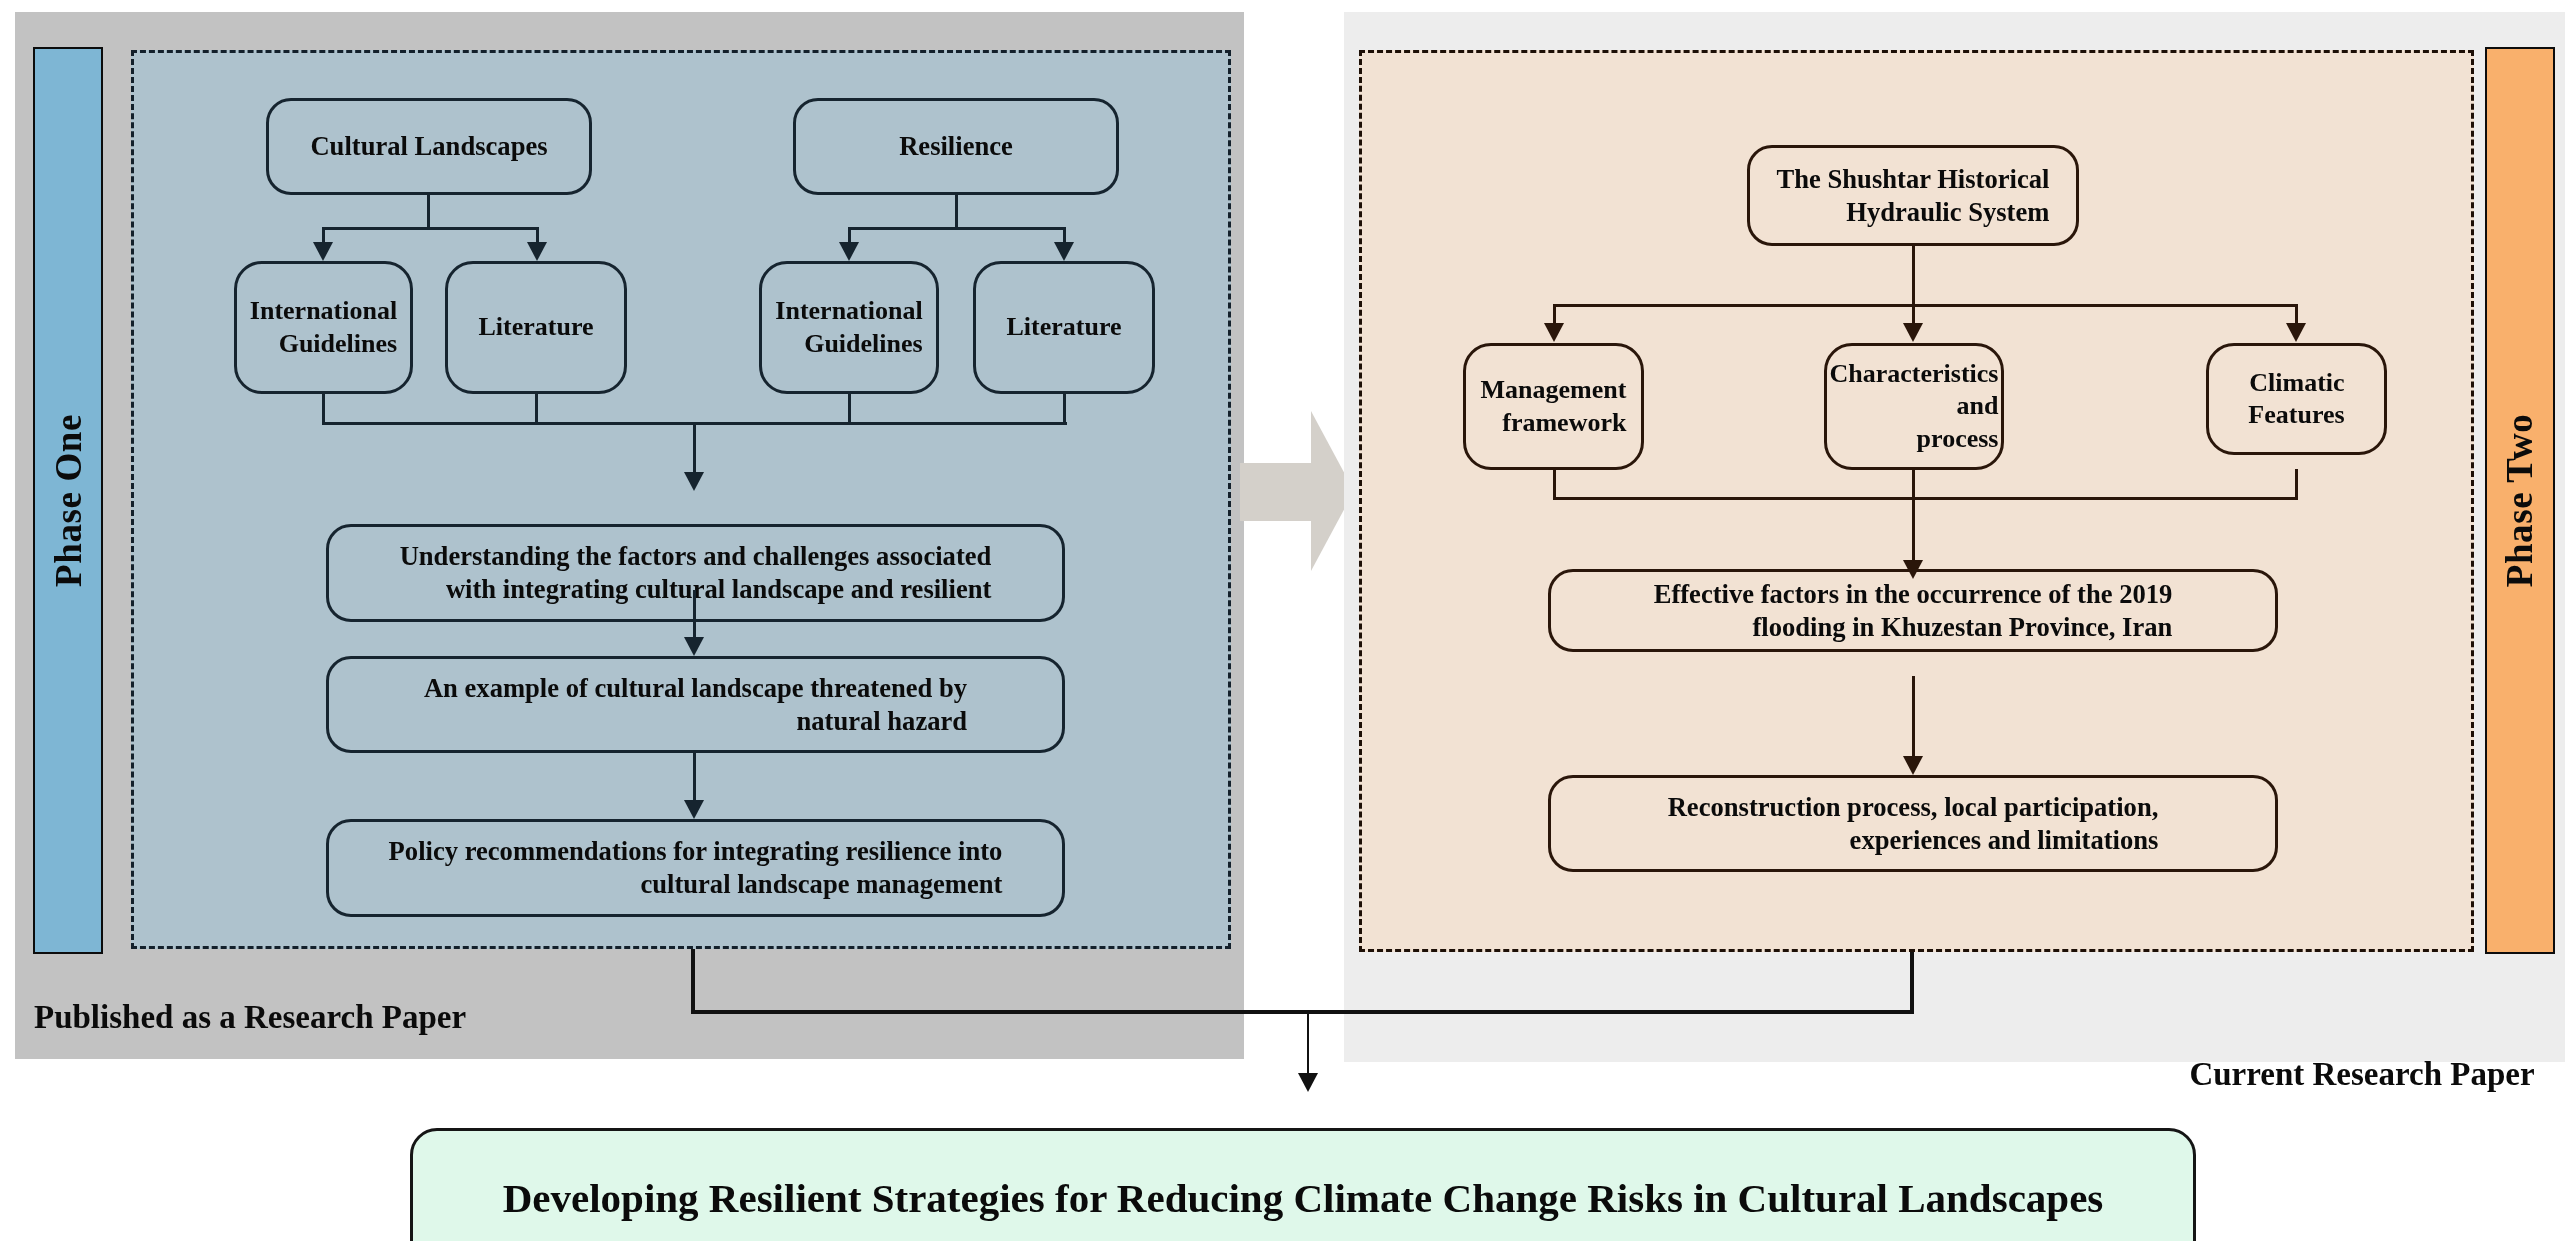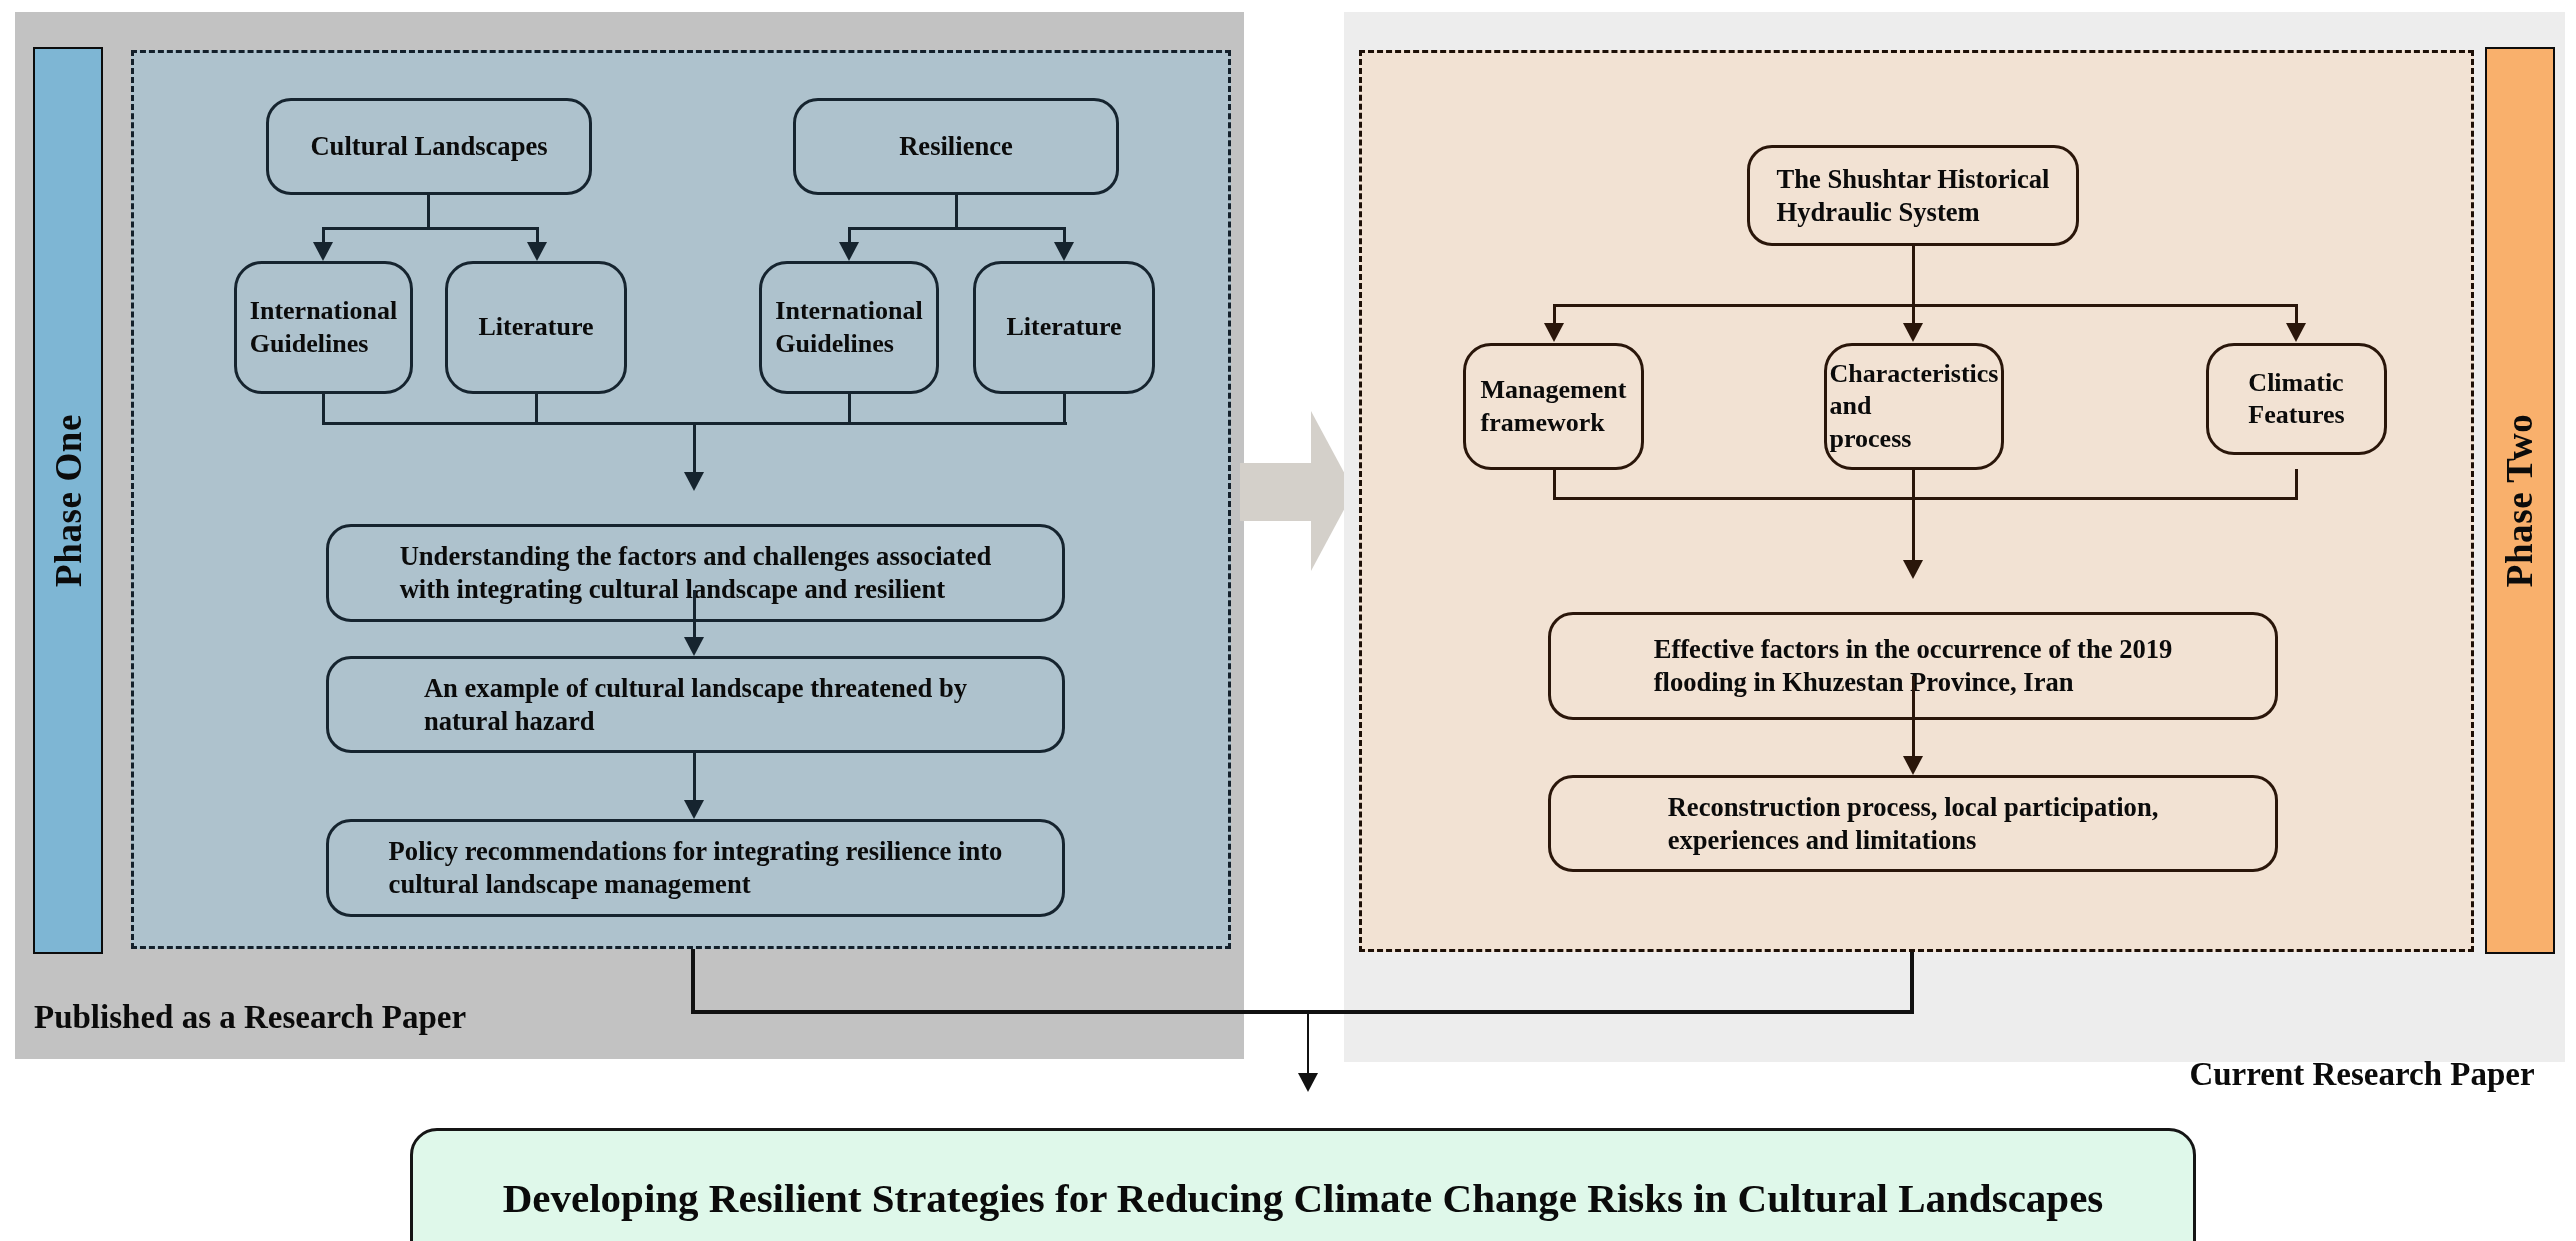--- a/index.html
+++ b/index.html
@@ -6,21 +6,21 @@
   .canvas{
     position:relative;width:2576px;height:1241px;background:var(--page_bg);
     font-family:"Liberation Serif","DejaVu Serif",serif;font-weight:bold;color:var(--text);
     overflow:hidden;
   }
   .panel{position:absolute;}
   .band{position:absolute;display:flex;align-items:center;justify-content:center;}
   .band span{transform:rotate(-90deg);white-space:nowrap;font-size:37px;letter-spacing:0.6px;}
   .rbox{
     position:absolute;display:flex;align-items:center;justify-content:center;
-    text-align:left;border-radius:25px;white-space:pre-line;line-height:1.24;
+    text-align:right;border-radius:25px;white-space:pre-line;line-height:1.24;
     padding:4.8px 9.7px;box-sizing:border-box;font-size:26.6px;
   }
   .rbox.small{font-size:26px;border-radius:28px;}
   .bl{border:3px solid var(--left_line);}
   .br{border:3px solid var(--right_line);}
   .ln{position:absolute;}
   .lnl{background:var(--left_line);}
   .lnr{background:var(--right_line);}
   .lnk{background:var(--connector);}
   .ah{position:absolute;width:0;height:0;border-left:10.3px solid transparent;border-right:10.3px solid transparent;}
@@ -151,21 +151,21 @@
     <span>Climatic
 Features</span>
   </div>
 
   <div class="ln lnr" style="left:1553px;top:469px;width:3px;height:30px;"></div>
   <div class="ln lnr" style="left:2295px;top:469px;width:3px;height:30px;"></div>
   <div class="ln lnr" style="left:1553px;top:497px;width:745px;height:3px;"></div>
   <div class="ln lnr" style="left:1912px;top:469px;width:3px;height:92px;"></div>
   <div class="ah ahr" style="left:1903px;top:560px;"></div>
 
-  <div class="rbox br" style="left:1548px;top:612px;width:730px;height:108px;">
+  <div class="rbox br" style="left:1548px;top:569px;width:730px;height:83px;">
     <span>Effective factors in the occurrence of the 2019
 flooding in Khuzestan Province, Iran</span>
   </div>
   <div class="ln lnr" style="left:1912px;top:676px;width:3px;height:83px;"></div>
   <div class="ah ahr" style="left:1903px;top:756px;"></div>
   <div class="rbox br" style="left:1548px;top:775px;width:730px;height:97px;">
     <span>Reconstruction process, local participation,
 experiences and limitations</span>
   </div>
 

